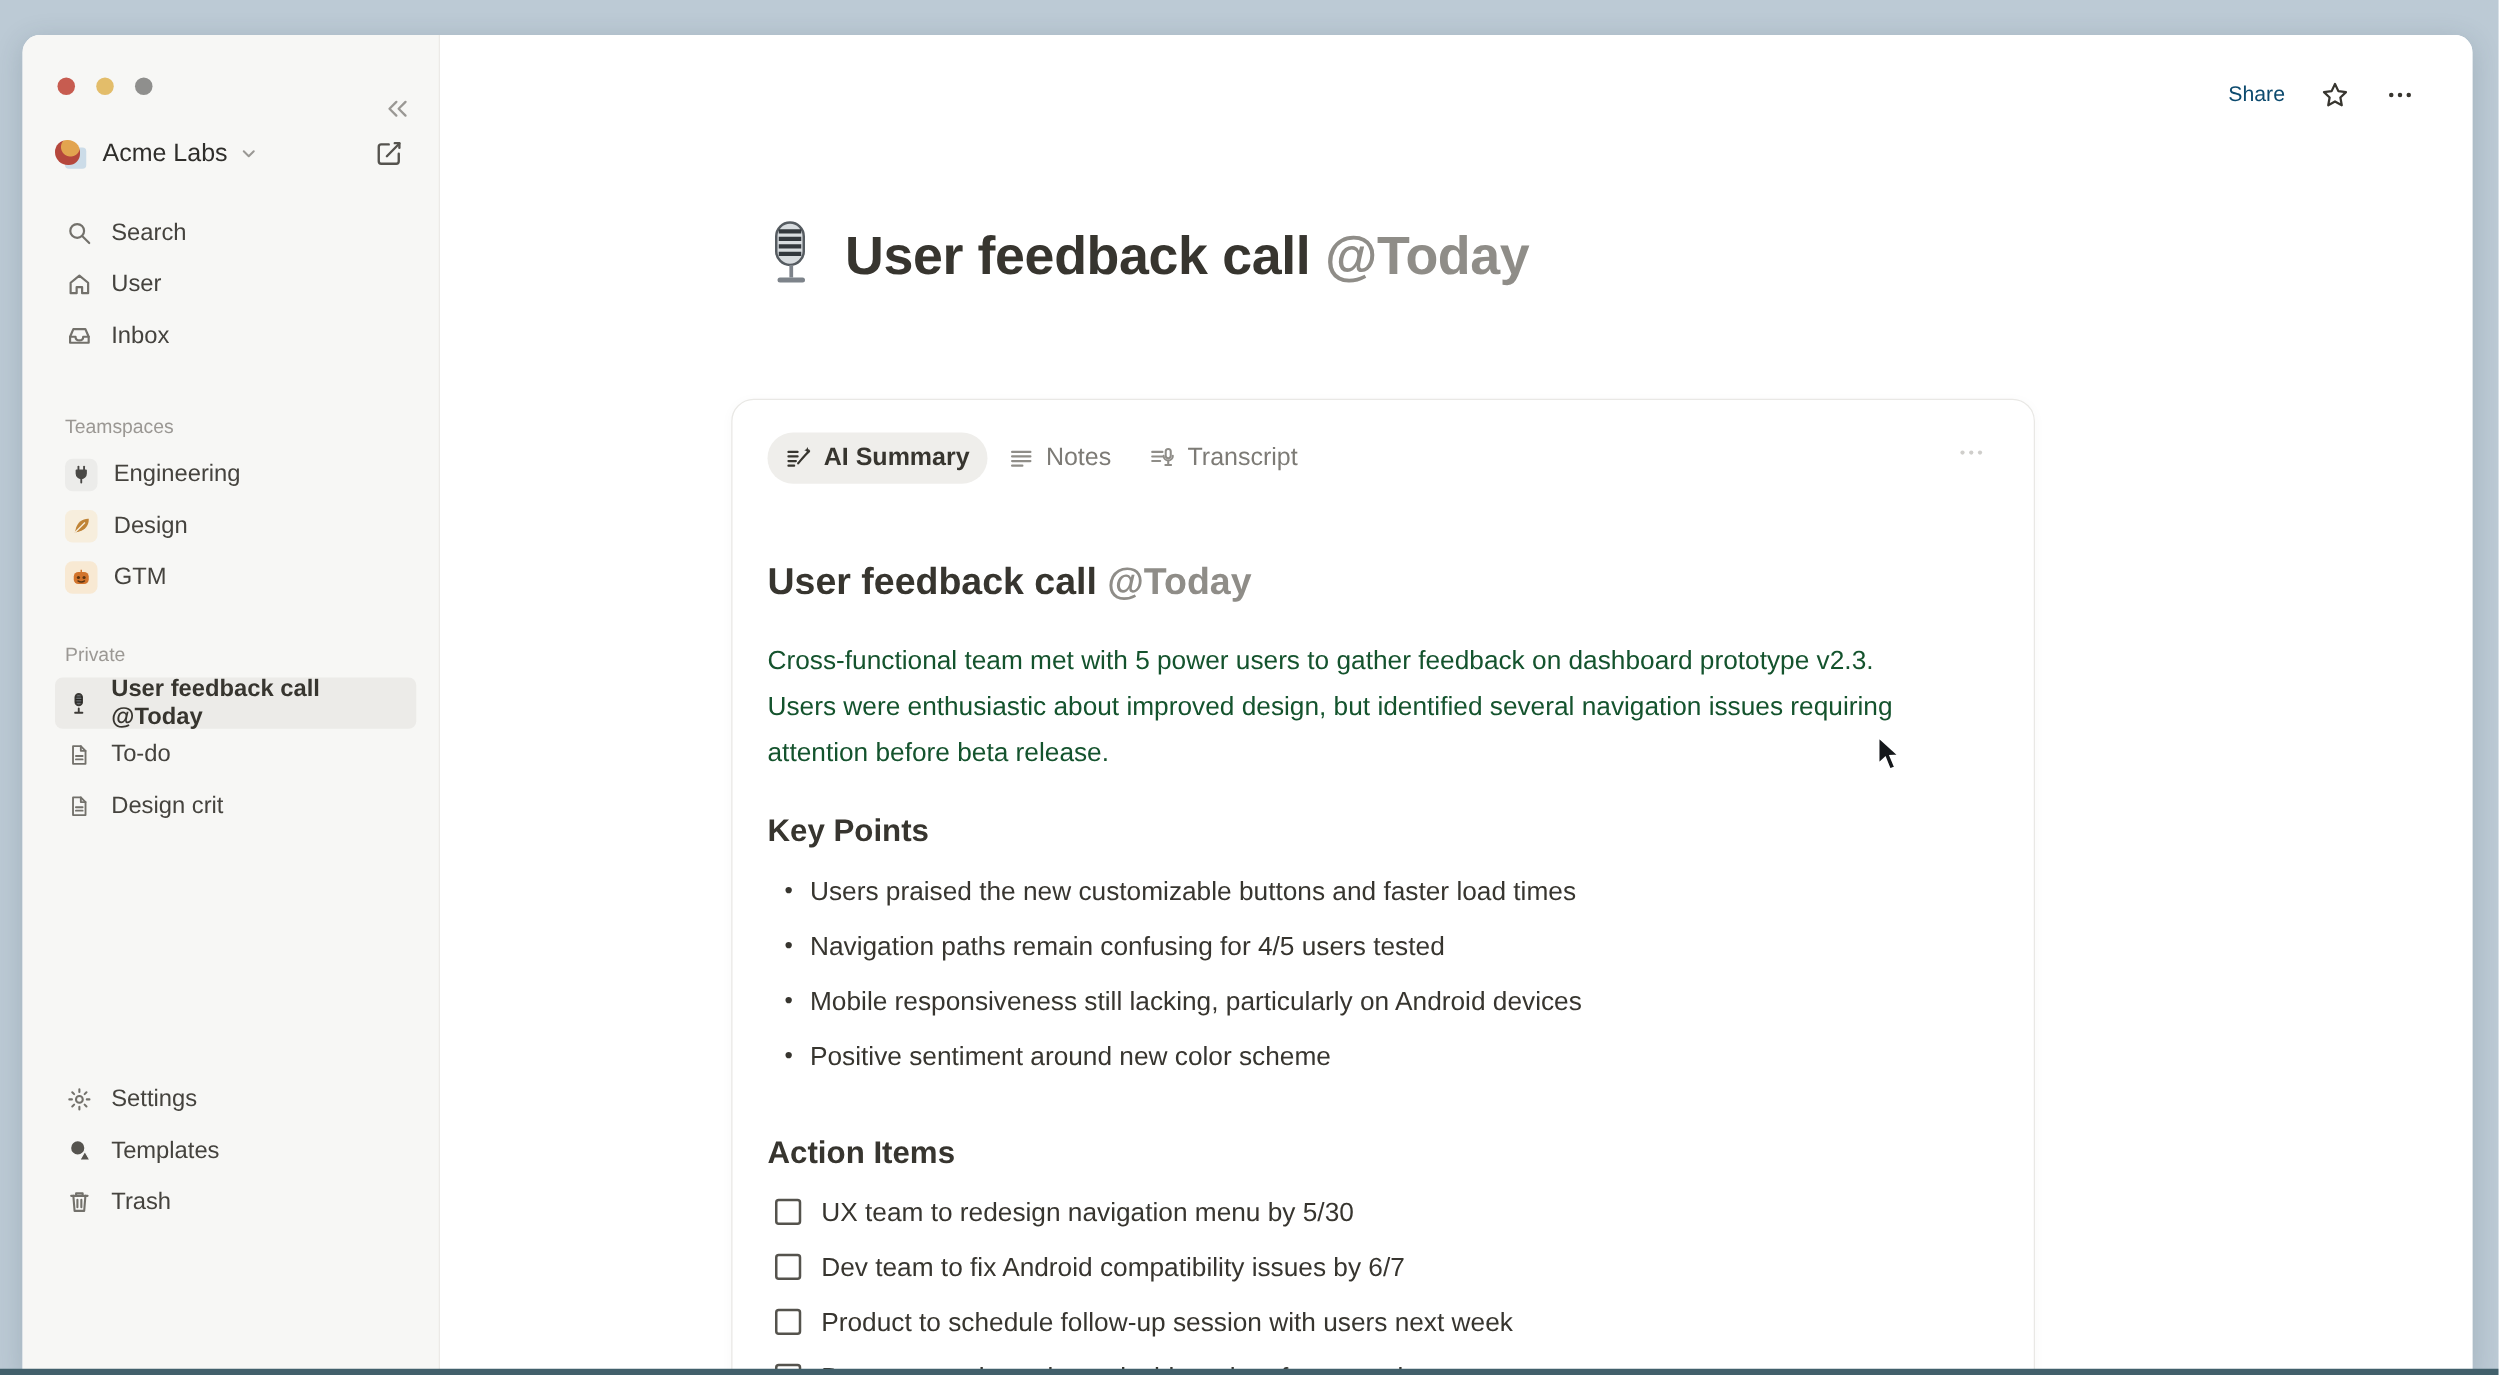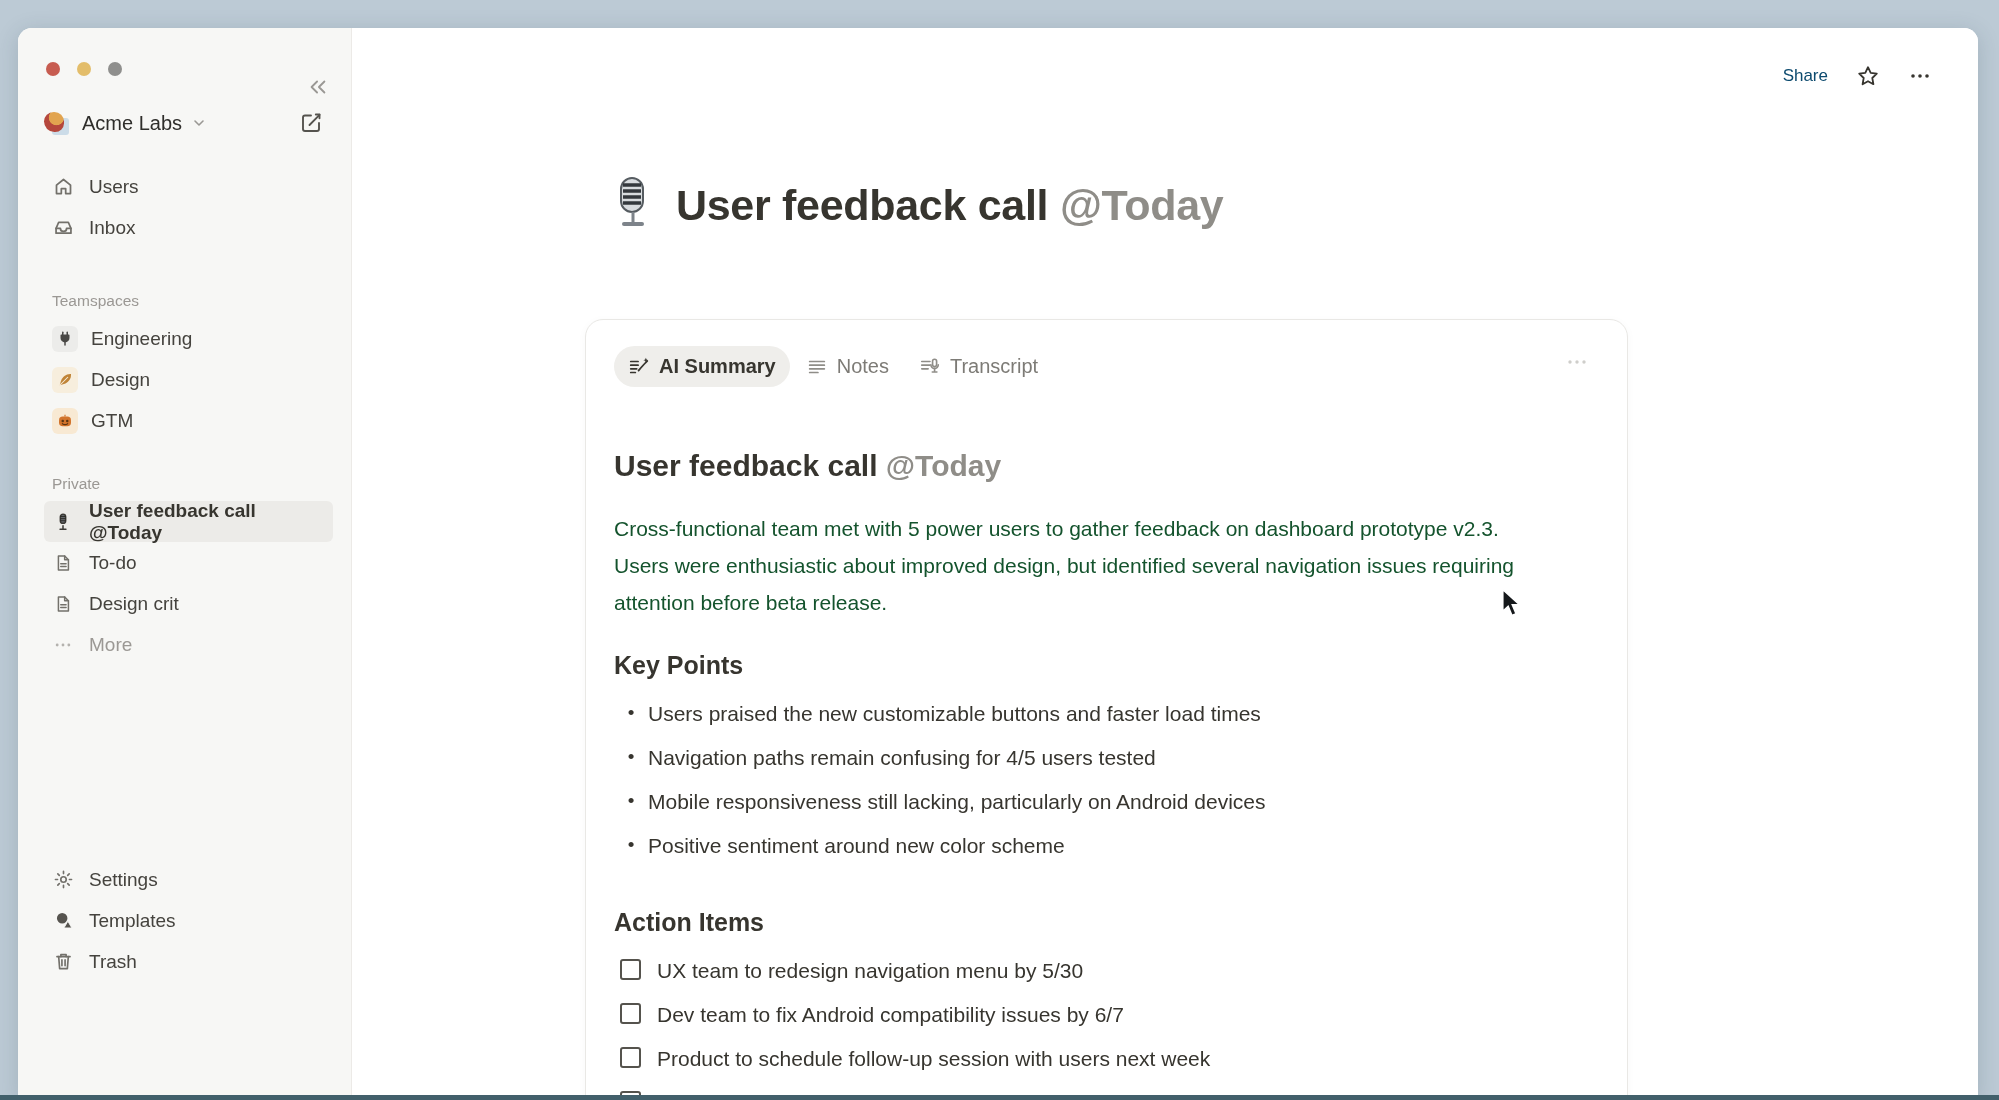--- a/index.html
+++ b/index.html
@@ -114,25 +114,34 @@
               <path d="M12 4.5 H6 a2 2 0 0 0 -2 2 V18 a2 2 0 0 0 2 2 h12 a2 2 0 0 0 2 -2 V12"></path>
               <path d="M10.5 14 L20.5 3.8"></path>
               <path d="M16.8 3.5 h3.7 v3.7"></path>
             </svg>
         </span>
       </div>
 
       <div class="nav">
         <div class="srow">
           <span class="sic">
+            <svg width="21" height="21" viewBox="0 0 24 24" fill="none" stroke="currentColor" stroke-width="2" stroke-linecap="round">
+                <circle cx="10" cy="10" r="6.3"></circle>
+                <path d="M15 15 L21 21"></path>
+              </svg>
+          </span>
+          <span>Search</span>
+        </div>
+        <div class="srow">
+          <span class="sic">
             <svg width="21" height="21" viewBox="0 0 24 24" fill="none" stroke="currentColor" stroke-width="2" stroke-linecap="round" stroke-linejoin="round">
                 <path d="M4 10.5 L12 4 L20 10.5 V20 H14.5 V14.5 H9.5 V20 H4 Z"></path>
               </svg>
           </span>
-          <span>Users</span>
+          <span>User</span>
         </div>
         <div class="srow">
           <span class="sic">
             <svg width="21" height="21" viewBox="0 0 24 24" fill="none" stroke="currentColor" stroke-width="2" stroke-linecap="round" stroke-linejoin="round">
                 <path d="M3.5 13 L6.5 6 H17.5 L20.5 13 V18.5 H3.5 Z"></path>
                 <path d="M3.5 13 H8.5 c0 2.2 1.6 3.4 3.5 3.4 s3.5 -1.2 3.5 -3.4 H20.5"></path>
               </svg>
           </span>
           <span>Inbox</span>
         </div>
@@ -200,30 +209,20 @@
       </div>
       <div class="srow">
         <span class="sic">
           <svg width="20" height="20" viewBox="0 0 24 24" fill="none" stroke="currentColor" stroke-width="1.8" stroke-linecap="round" stroke-linejoin="round">
               <path d="M6.5 3.5 H14 L18.5 8 V20.5 H6.5 Z"></path>
               <path d="M14 3.5 V8 H18.5"></path>
               <path d="M9.3 13 H15.7 M9.3 16.2 H15.7"></path>
             </svg>
         </span>
         <span>Design crit</span>
-      </div>
-      <div class="srow muted">
-        <span class="sic">
-          <svg width="20" height="20" viewBox="0 0 24 24" fill="#b4b2ae">
-              <circle cx="5" cy="12" r="1.7"></circle>
-              <circle cx="12" cy="12" r="1.7"></circle>
-              <circle cx="19" cy="12" r="1.7"></circle>
-            </svg>
-        </span>
-        <span>More</span>
       </div>
 
       <div class="sb-footer">
         <div class="srow">
           <span class="sic">
             <svg width="21" height="21" viewBox="0 0 24 24" fill="none" stroke="currentColor" stroke-width="1.9" stroke-linecap="round">
                 <circle cx="12" cy="12" r="3.1"></circle>
                 <path d="M12 2.8 V5.2 M12 18.8 V21.2 M21.2 12 H18.8 M5.2 12 H2.8 M18.5 5.5 L16.8 7.2 M7.2 16.8 L5.5 18.5 M18.5 18.5 L16.8 16.8 M7.2 7.2 L5.5 5.5"></path>
               </svg>
           </span>

